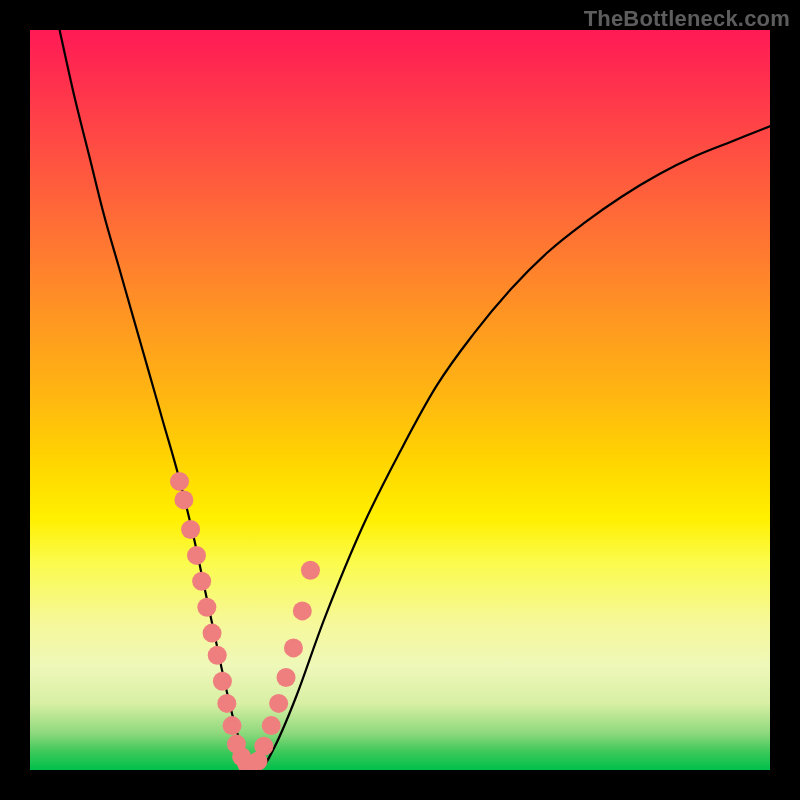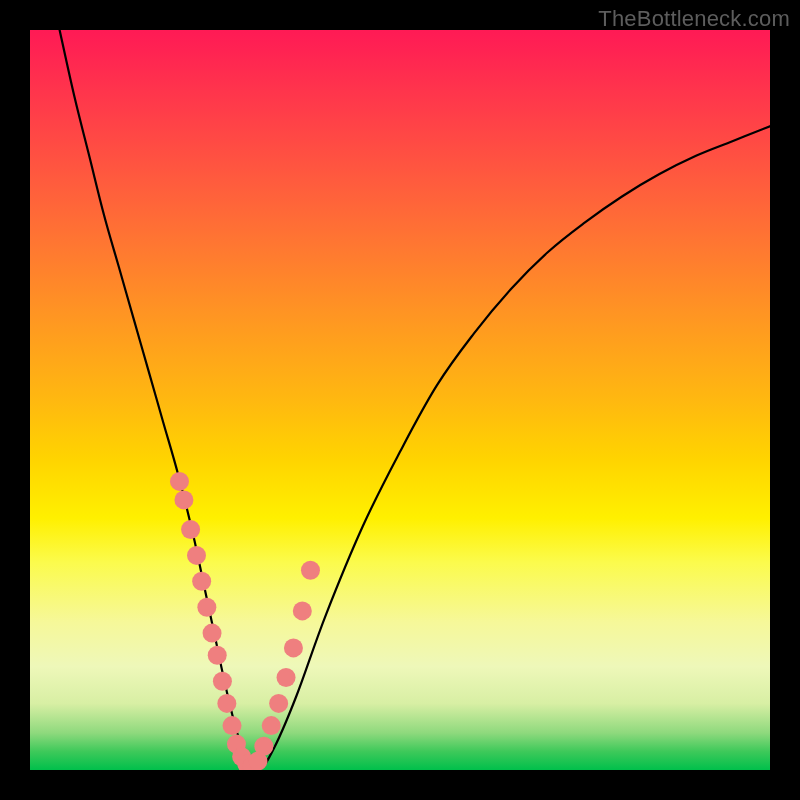--- a/index.html
+++ b/index.html
@@ -47,21 +47,21 @@
     top: 0;
     width: 740px;
     height: 740px;
   }
   .watermark {
     position: absolute;
     top: 6px;
     right: 10px;
     color: #5d5d5d;
     font-size: 22px;
-    font-weight: 400;
+    font-weight: 700;
     letter-spacing: 0.2px;
     user-select: none;
   }
 </style>
 </head>
 <body>
 
 <div class="container">
   <div class="watermark">TheBottleneck.com</div>
   <div class="plot-area">

